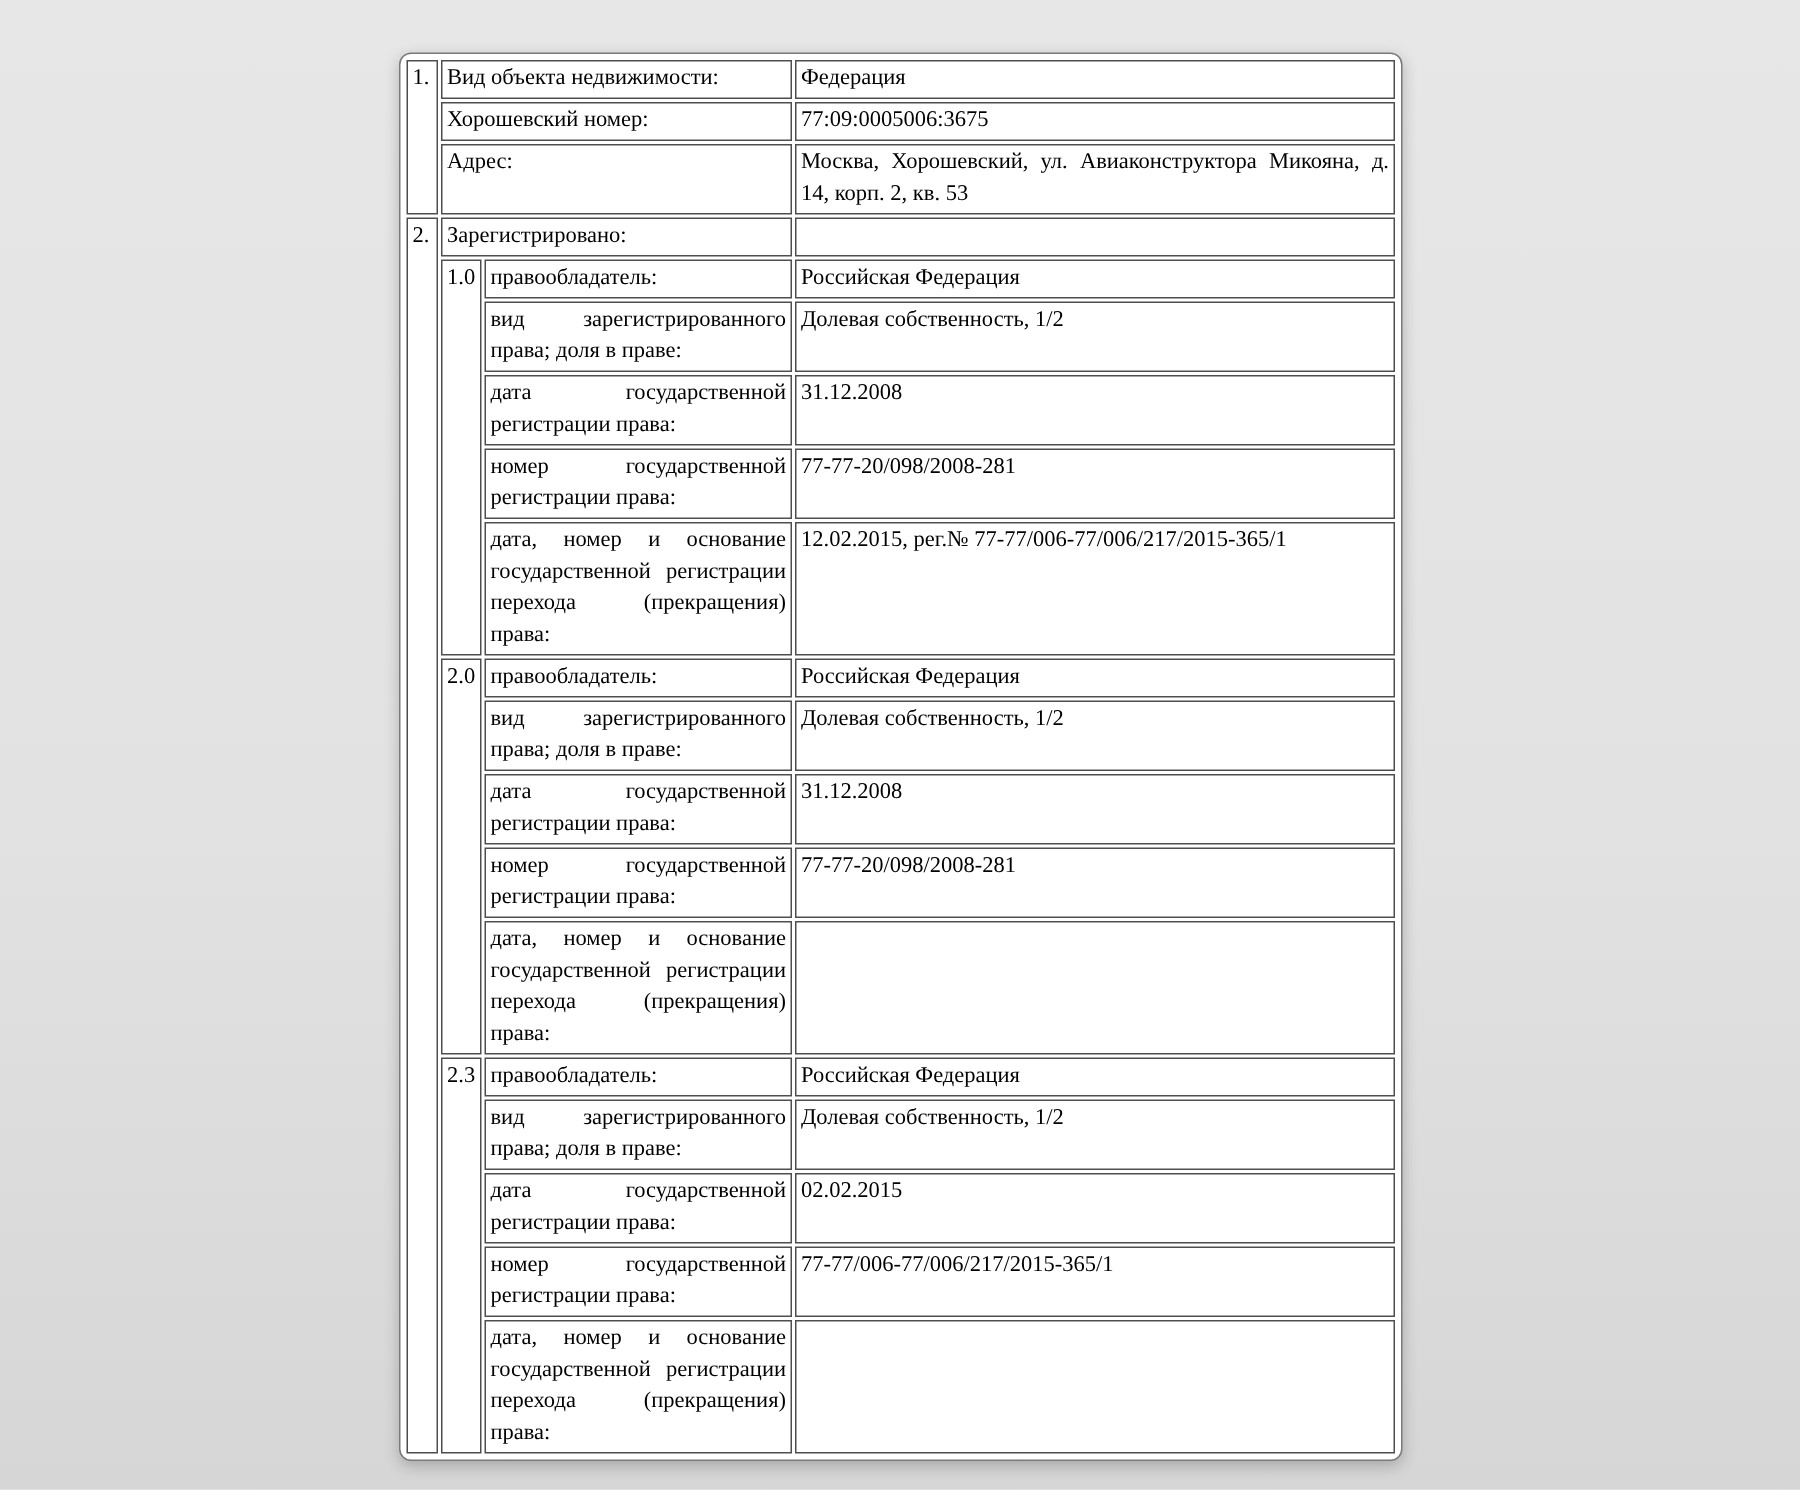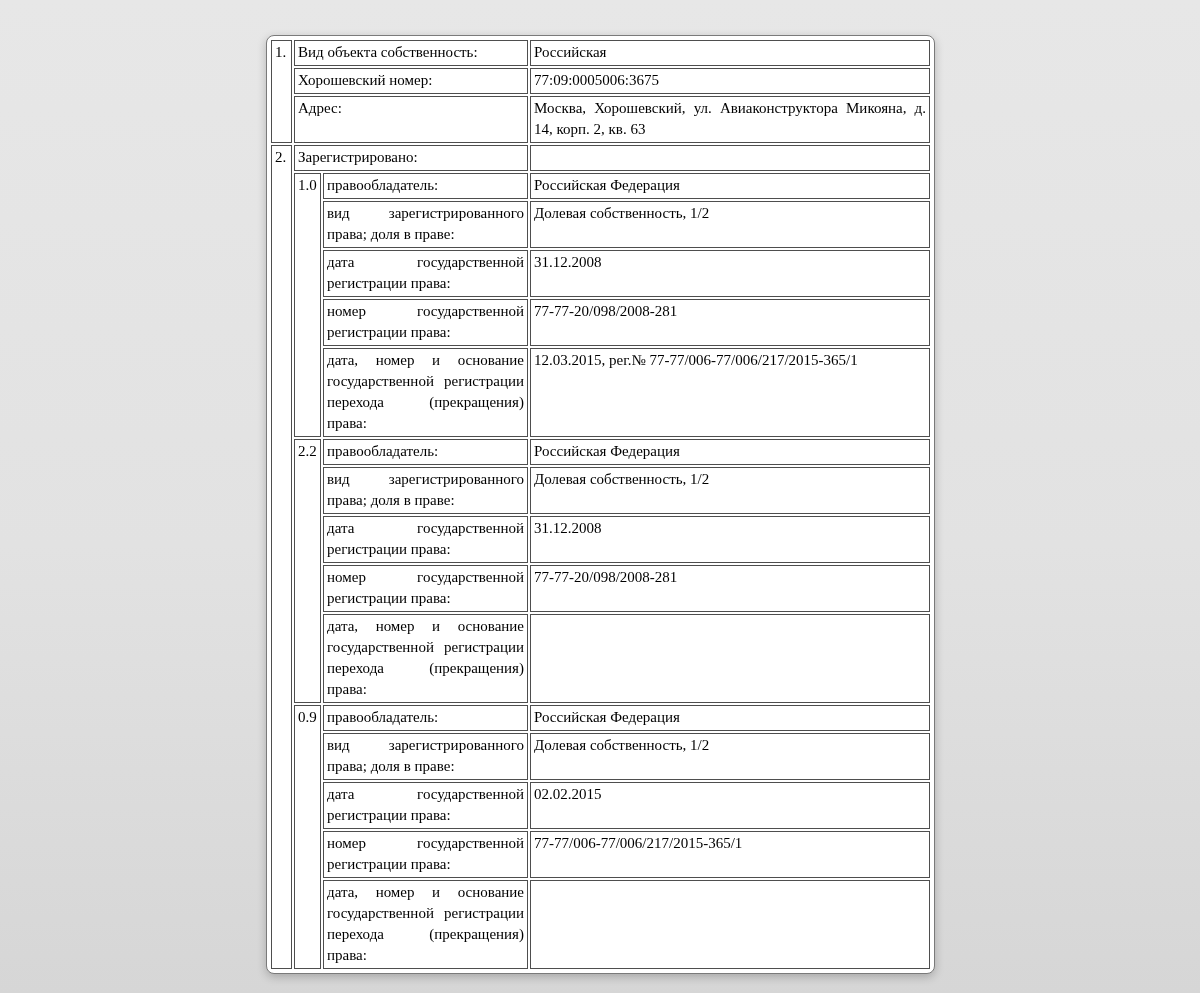--- a/index.html
+++ b/index.html
@@ -55,30 +55,30 @@
     <colgroup>
       <col style="width:21px">
       <col style="width:27px">
       <col style="width:205px">
       <col>
     </colgroup>
     <tbody>
 
       <tr>
         <td class="num" rowspan="3">1.</td>
-        <td class="label" colspan="2">Вид объекта собственность:</td>
-        <td class="value">Российская</td>
+        <td class="label" colspan="2">Вид объекта недвижимости:</td>
+        <td class="value">Федерация</td>
       </tr>
       <tr>
         <td class="label" colspan="2">Хорошевский номер:</td>
         <td class="value">77:09:0005006:3675</td>
       </tr>
       <tr>
         <td class="label" colspan="2">Адрес:</td>
-        <td class="value">Москва, Хорошевский, ул. Авиаконструктора Микояна, д. 14, корп. 2, кв. 63</td>
+        <td class="value">Москва, Хорошевский, ул. Авиаконструктора Микояна, д. 14, корп. 2, кв. 53</td>
       </tr>
 
       <tr>
         <td class="num" rowspan="16">2.</td>
         <td class="label" colspan="2">Зарегистрировано:</td>
         <td class="value"></td>
       </tr>
 
       <tr>
         <td class="num" rowspan="5">1.0</td>
@@ -92,25 +92,25 @@
       <tr>
         <td class="label">дата государственной регистрации права:</td>
         <td class="value">31.12.2008</td>
       </tr>
       <tr>
         <td class="label">номер государственной регистрации права:</td>
         <td class="value">77-77-20/098/2008-281</td>
       </tr>
       <tr>
         <td class="label">дата, номер и основание государственной регистрации перехода (прекращения) права:</td>
-        <td class="value">12.03.2015, рег.№ 77-77/006-77/006/217/2015-365/1</td>
+        <td class="value">12.02.2015, рег.№ 77-77/006-77/006/217/2015-365/1</td>
       </tr>
 
       <tr>
-        <td class="num" rowspan="5">2.2</td>
+        <td class="num" rowspan="5">2.0</td>
         <td class="label">правообладатель:</td>
         <td class="value">Российская Федерация</td>
       </tr>
       <tr>
         <td class="label">вид зарегистрированного права; доля в праве:</td>
         <td class="value">Долевая собственность, 1/2</td>
       </tr>
       <tr>
         <td class="label">дата государственной регистрации права:</td>
         <td class="value">31.12.2008</td>
@@ -118,21 +118,21 @@
       <tr>
         <td class="label">номер государственной регистрации права:</td>
         <td class="value">77-77-20/098/2008-281</td>
       </tr>
       <tr>
         <td class="label">дата, номер и основание государственной регистрации перехода (прекращения) права:</td>
         <td class="value"></td>
       </tr>
 
       <tr>
-        <td class="num" rowspan="5">0.9</td>
+        <td class="num" rowspan="5">2.3</td>
         <td class="label">правообладатель:</td>
         <td class="value">Российская Федерация</td>
       </tr>
       <tr>
         <td class="label">вид зарегистрированного права; доля в праве:</td>
         <td class="value">Долевая собственность, 1/2</td>
       </tr>
       <tr>
         <td class="label">дата государственной регистрации права:</td>
         <td class="value">02.02.2015</td>

